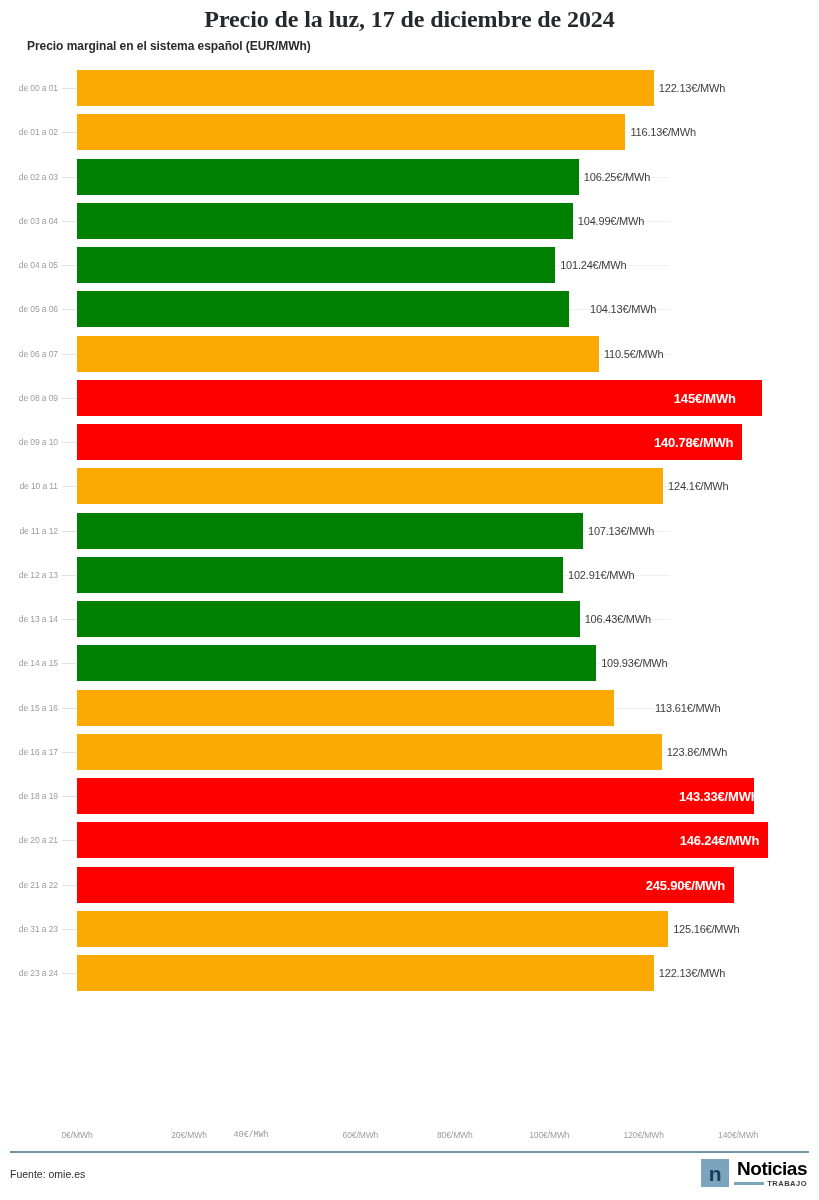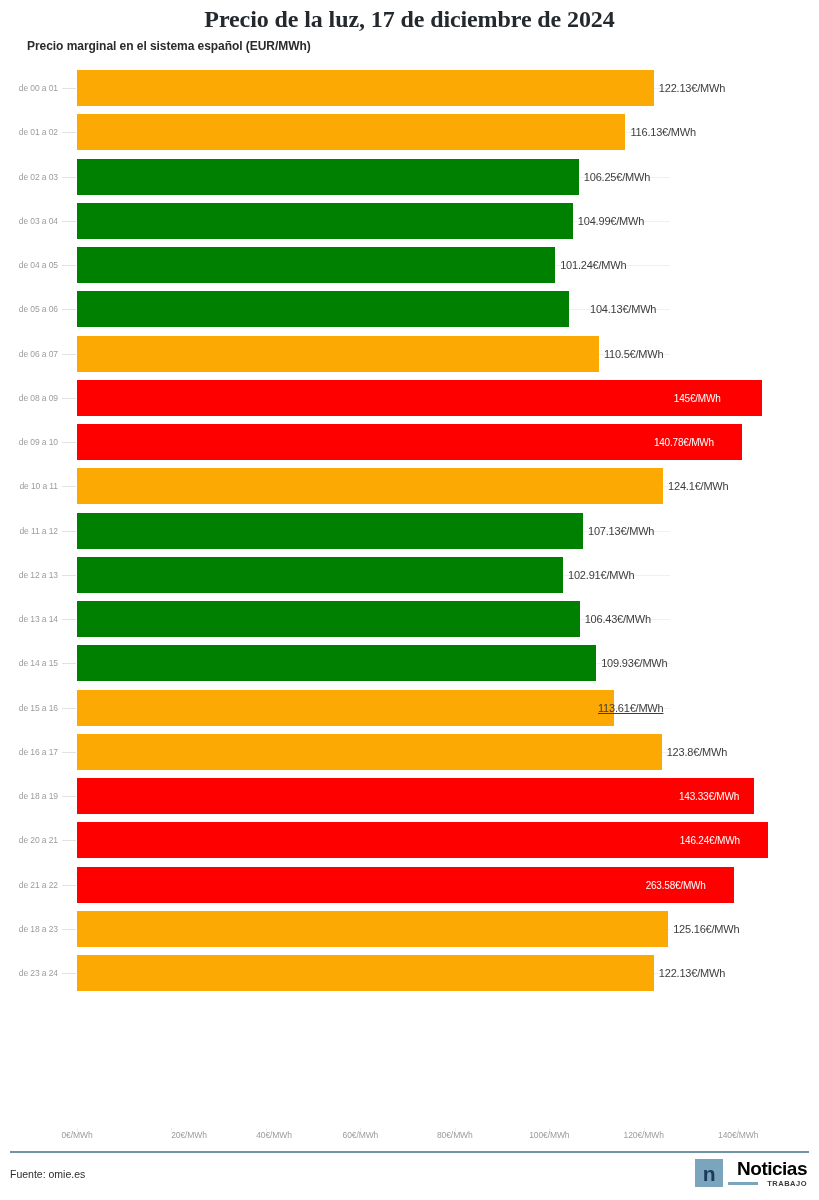--- a/index.html
+++ b/index.html
@@ -87,22 +87,22 @@
     transform: translateY(-50%);
     font-size: 11px;
     color: #3d3d3d;
     white-space: nowrap;
     letter-spacing: -0.2px;
   }
   .val-in {
     position: absolute;
     top: 50%;
     transform: translateY(-50%);
-    font-size: 10px;
-    font-weight: normal;
+    font-size: 13px;
+    font-weight: bold;
     color: #ffffff;
     white-space: nowrap;
     letter-spacing: -0.2px;
   }
 
   
   #xaxis {
     position: absolute;
     top: 1128px; left: 0;
     width: 819px; height: 22px;
@@ -164,21 +164,21 @@
     font-family: "Liberation Sans", sans-serif;
     font-weight: bold;
     font-size: 19px;
     color: #000000;
     line-height: 19px;
     letter-spacing: -0.5px;
   }
   #logo-sub-wrap {
     display: flex;
     align-items: center;
-    gap: 9px;
+    gap: 3px;
     margin-top: 1px;
   }
   #logo-dash {
     width: 30px; height: 3px;
     background: #7ba4bd;
   }
   #logo-sub {
     font-size: 7.5px;
     font-weight: bold;
     color: #3a3a3a;
@@ -290,21 +290,21 @@
         <div class="tick-stub"></div>
         <div class="cat-label">de 14 a 15</div>
         <div class="bar" style="width: 519.199px; background: rgb(0, 128, 0);"></div>
         <div class="val-out" style="left: 601.199px;">109.93€/MWh</div>
       </div>
       <div class="row">
         <div class="gridline"></div>
         <div class="tick-stub"></div>
         <div class="cat-label">de 15 a 16</div>
         <div class="bar" style="width: 536.58px; background: rgb(252, 169, 4);"></div>
-        <div class="val-out" style="left: 598px; text-decoration: underline;">113.61€/MWh</div>
+        <div class="val-out" style="left: 655px;">113.61€/MWh</div>
       </div>
       <div class="row">
         <div class="gridline"></div>
         <div class="tick-stub"></div>
         <div class="cat-label">de 16 a 17</div>
         <div class="bar" style="width: 584.707px; background: rgb(252, 169, 4);"></div>
         <div class="val-out" style="left: 666.707px;">123.8€/MWh</div>
       </div>
       <div class="row">
         <div class="gridline"></div>
@@ -318,45 +318,45 @@
         <div class="tick-stub"></div>
         <div class="cat-label">de 20 a 21</div>
         <div class="bar" style="width: 690.692px; background: rgb(255, 0, 0);"></div>
         <div class="val-in" style="left: 679.692px;">146.24€/MWh</div>
       </div>
       <div class="row">
         <div class="gridline"></div>
         <div class="tick-stub"></div>
         <div class="cat-label">de 21 a 22</div>
         <div class="bar" style="width: 656.639px; background: rgb(255, 0, 0);"></div>
-        <div class="val-in" style="left: 645.639px;">263.58€/MWh</div>
-      </div>
-      <div class="row">
-        <div class="gridline"></div>
-        <div class="tick-stub"></div>
-        <div class="cat-label">de 18 a 23</div>
+        <div class="val-in" style="left: 645.639px;">245.90€/MWh</div>
+      </div>
+      <div class="row">
+        <div class="gridline"></div>
+        <div class="tick-stub"></div>
+        <div class="cat-label">de 31 a 23</div>
         <div class="bar" style="width: 591.131px; background: rgb(252, 169, 4);"></div>
         <div class="val-out" style="left: 673.131px;">125.16€/MWh</div>
       </div>
       <div class="row">
         <div class="gridline"></div>
         <div class="tick-stub"></div>
         <div class="cat-label">de 23 a 24</div>
         <div class="bar" style="width: 576.82px; background: rgb(252, 169, 4);"></div>
         <div class="val-out" style="left: 658.82px;">122.13€/MWh</div>
       </div>
     </div>
 
   <div id="xaxis">
       <div class="xtick-mark" style="left: 77px;"></div>
       <div class="xtick" style="left: 77px;">0€/MWh</div>
       <div class="xtick-mark" style="left: 171.46px;"></div>
       <div class="xtick" style="left: 189px;">20€/MWh</div>
       <div class="xtick-mark" style="left: 265.92px;"></div>
-      <div class="xtick" style="left: 274px;">40€/MWh</div>
+      <div class="xtick" style="left: 251px; font-family: Liberation Mono, monospace;">40€/MWh</div>
       <div class="xtick-mark" style="left: 360.38px;"></div>
       <div class="xtick" style="left: 360.38px;">60€/MWh</div>
       <div class="xtick-mark" style="left: 454.84px;"></div>
       <div class="xtick" style="left: 454.84px;">80€/MWh</div>
       <div class="xtick-mark" style="left: 549.3px;"></div>
       <div class="xtick" style="left: 549.3px;">100€/MWh</div>
       <div class="xtick-mark" style="left: 643.76px;"></div>
       <div class="xtick" style="left: 643.76px;">120€/MWh</div>
       <div class="xtick-mark" style="left: 738.22px;"></div>
       <div class="xtick" style="left: 738.22px;">140€/MWh</div>

